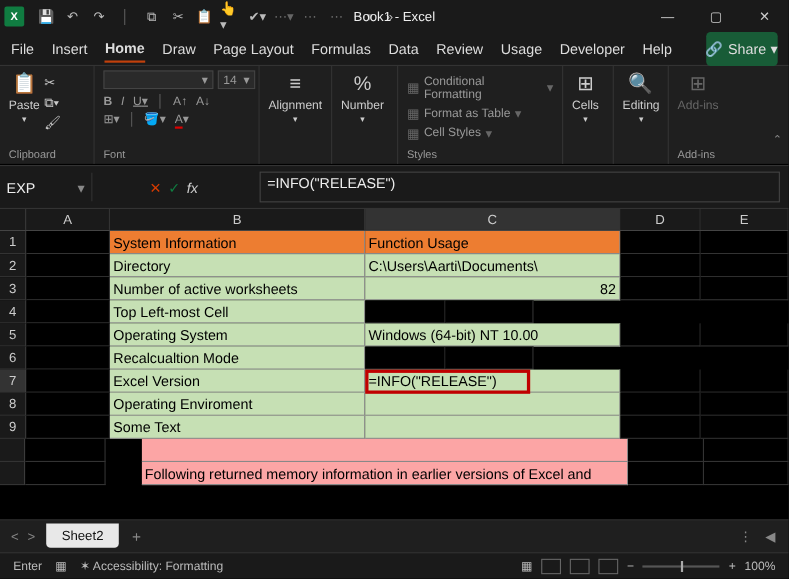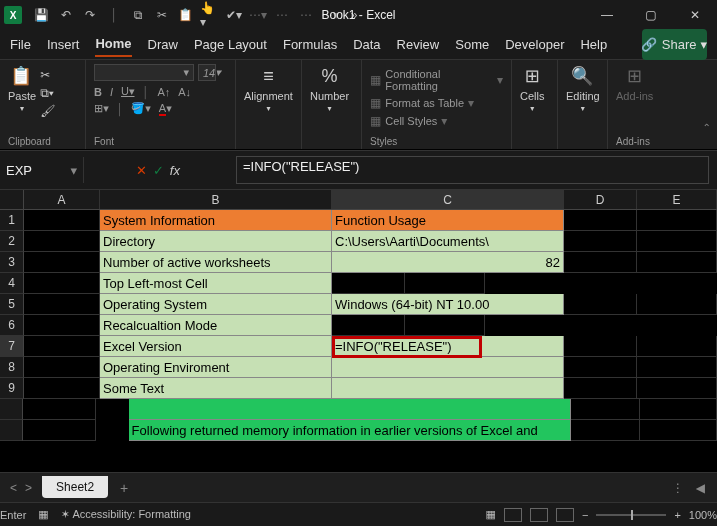--- a/index.html
+++ b/index.html
@@ -17,21 +17,21 @@
   .share-btn { margin-left:auto; background:#185c37; color:#fff; padding:3px 10px; border-radius:4px; font-size:12px; display:flex; align-items:center; gap:4px;}
   .ribbon { height: 90px; background:#1f1f1f; display:flex; border-bottom:1px solid #000;}
   .rgroup { display:flex; flex-direction:column; padding: 4px 8px 2px; border-right:1px solid #333; position:relative;}
   .rgroup .body { flex:1; display:flex; gap:4px; align-items:flex-start;}
   .rgroup .label { text-align:left; color:#999; font-size:10px; padding-top:2px;}
   .vbtn { display:flex; flex-direction:column; align-items:center; color:#ccc; font-size:11px; gap:2px;}
   .vbtn .ic { width:24px; height:24px; display:flex; align-items:center; justify-content:center; font-size:18px;}
   .small-row { display:flex; gap:4px; align-items:center;}
   .small-row span { color:#999; font-size:11px;}
   .font-sel { background:#2a2a2a; border:1px solid #444; color:#ccc; padding:1px 4px; font-size:11px; width:100px; display:flex; align-items:center; justify-content:space-between;}
-  .size-sel { background:#2a2a2a; border:1px solid #444; color:#ccc; padding:1px 4px; font-size:11px; width:18px; display:flex; align-items:center; justify-content:space-between;font-style:italic;}
+  .size-sel { background:#2a2a2a; border:1px solid #444; color:#ccc; padding:1px 4px; font-size:11px; width:34px; display:flex; align-items:center; justify-content:space-between;}
   .collapse { position:absolute; right:6px; bottom:16px; color:#888; font-size:10px;}
   .greyed { color:#666 !important;}
   .formulabar { height: 40px; display:flex; align-items:center; border-top:1px solid #333; border-bottom:1px solid #333; background:#1a1a1a;gap:44px;}
   .namebox { width:84px; padding:2px 6px; border-right:1px solid #333; height:26px; display:flex; align-items:center; color:#eee; font-size:13px;}
   .fb-btns { display:flex; gap:6px; padding: 0 8px;}
   .fb-btns span { font-size:13px;}
   .fb-btns .x { color:#d83b01;}
   .fb-btns .chk { color:#107c41;}
   .fb-input { flex:1; padding:2px 6px; color:#eee; font-size:13px; height:100%;}
   .fb-input-wrap { flex:1; border:1px solid #444; margin:4px 8px 4px 4px; height:28px; display:flex; align-items:center;}
@@ -48,26 +48,26 @@
   .cell.A { width:76px;}
   .cell.B { width:232px;}
   .cell.C { width:232px;}
   .cell.D { width:73px;}
   .cell.E { width:80px;}
   .cell.hdr { background:#ed7d31; color:#000;}
   .cell.g { background:#c6e0b4;}
   .cell.num { text-align:right;}
   .cell.empty { background:#000; border-right:1px solid #333; border-bottom:1px solid #333;}
   .active-outline { position:absolute; border:3px solid #c00000; pointer-events:none;}
-  .bottom-orange { background:#22c55e; color:#000;margin-left:33px;}
+  .bottom-orange { background:#fca5a5; color:#000;margin-left:33px;}
   .tabs { height: 30px; display:flex; align-items:center; background:#1f1f1f; border-top:1px solid #333;}
   .nav-arrows { display:flex; gap:8px; padding: 0 10px; color:#888;}
   .sheet-tab { background:#e8e8e8; color:#111; padding:4px 14px; border-radius: 0 0 4px 4px; font-size:12px; margin-top:-1px;}
   .add-tab { color:#888; padding:0 12px; font-size:14px;}
-  .status { height: 24px; display:flex; align-items:center; background:#1a1a1a; border-top:1px solid #333; padding:0 0; gap:12px; font-size:11px; color:#bbb;}
+  .status { height: 24px; display:flex; align-items:center; background:#1a1a1a; border-top:1px solid #333; padding:0 12px; gap:12px; font-size:11px; color:#bbb;}
   .status .right { margin-left:auto; display:flex; gap:8px; align-items:center;}
   .view-btn { width:18px; height:14px; border:1px solid #666;}
   .zoom-track { width:70px; height:2px; background:#555; position:relative;}
   .zoom-thumb { position:absolute; left:50%; top:-4px; width:2px; height:10px; background:#aaa;}
 </style>
 </head>
 <body>
 
 <div class="titlebar">
   <div class="qat">
@@ -97,21 +97,21 @@
 
 <div class="menubar">
   <span>File</span>
   <span>Insert</span>
   <span class="active">Home</span>
   <span>Draw</span>
   <span>Page Layout</span>
   <span>Formulas</span>
   <span>Data</span>
   <span>Review</span>
-  <span>Some</span>
+  <span>Usage</span>
   <span>Developer</span>
   <span>Help</span>
   <span class="share-btn">🔗 <span>Share</span> ▾</span>
 </div>
 
 <div class="ribbon">
   <div class="rgroup" style="width:86px">
     <div class="body">
       <div class="vbtn">
         <span class="ic">📋</span>

